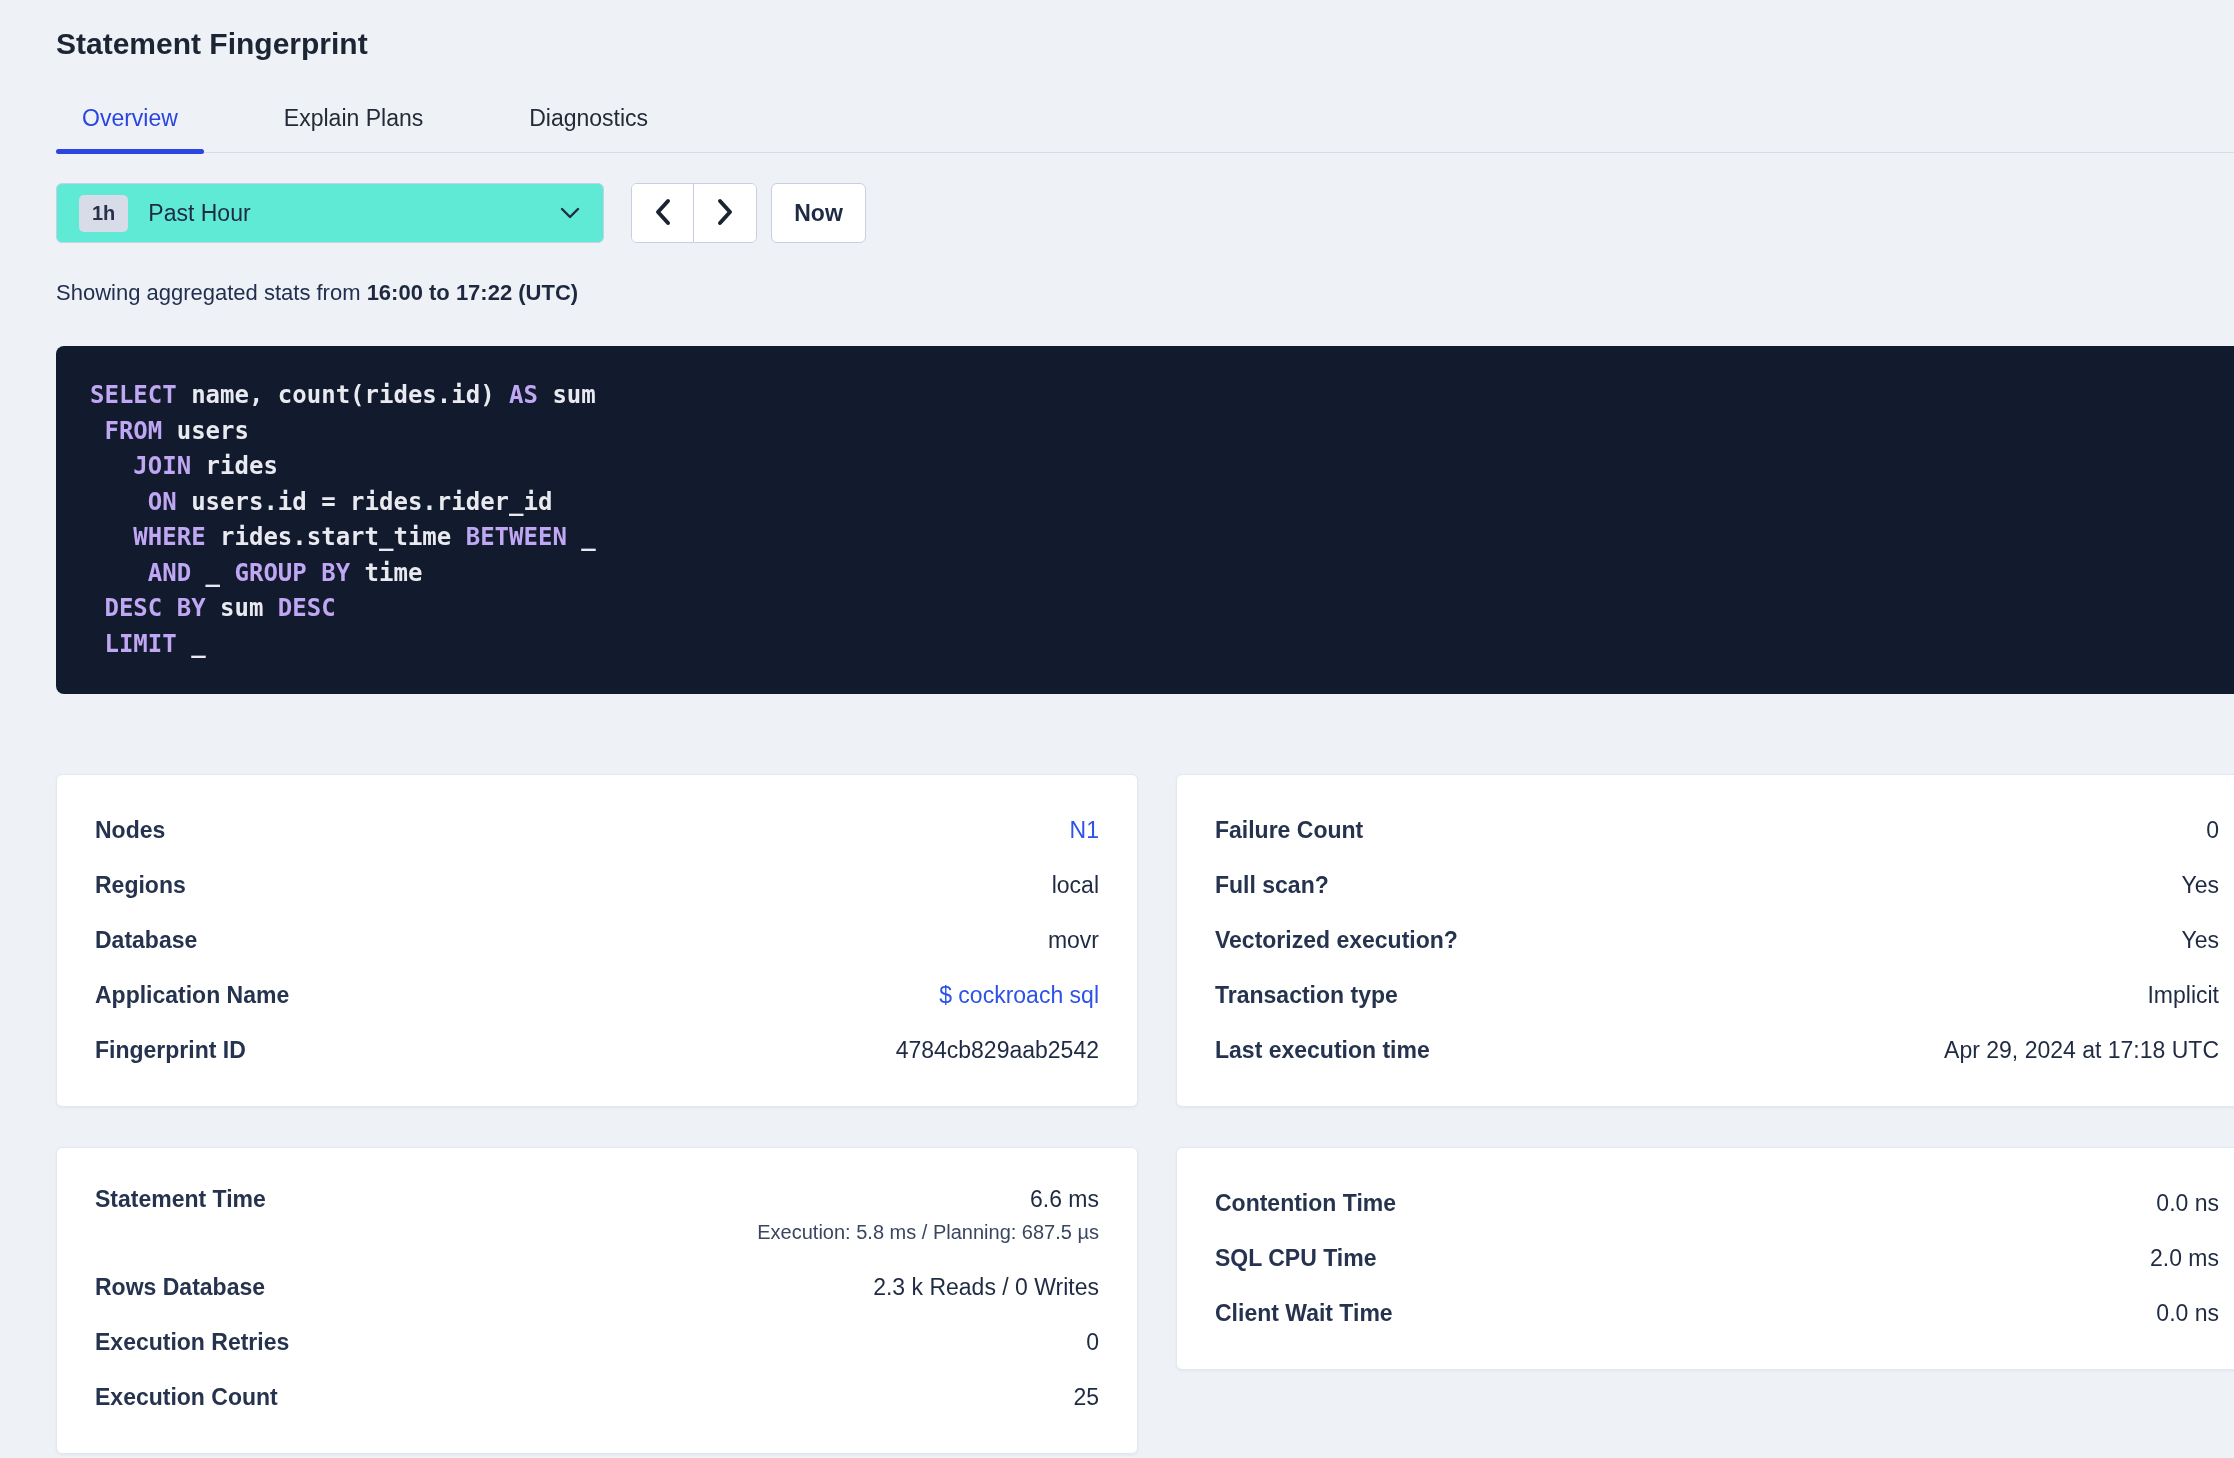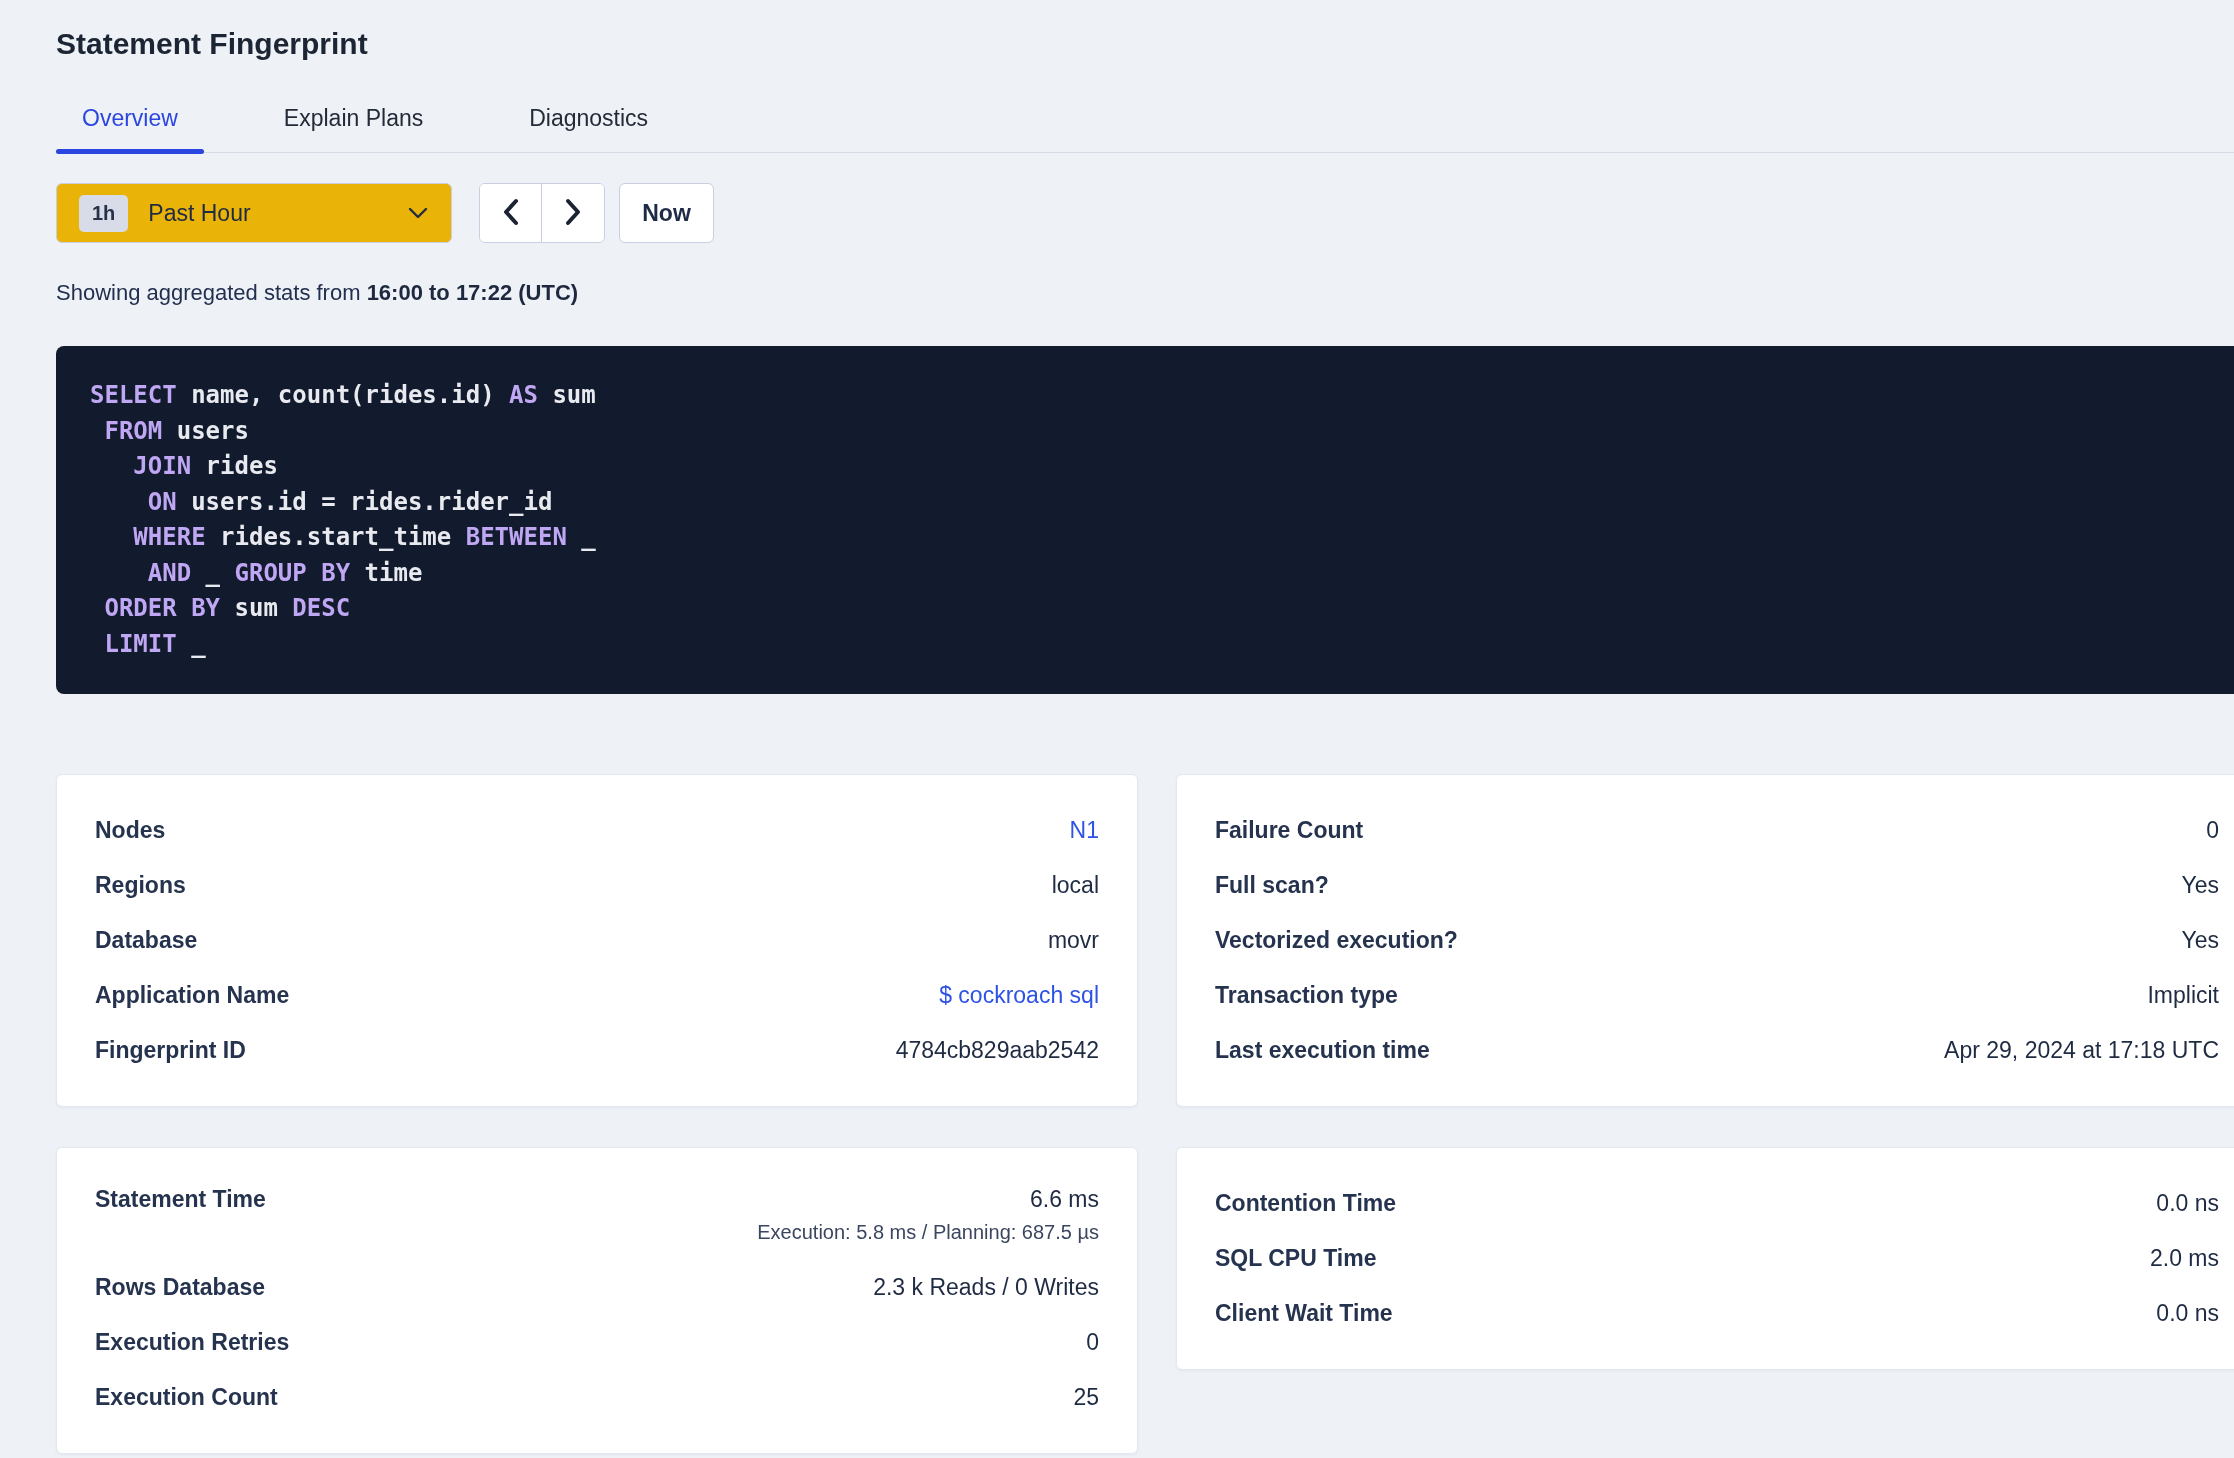--- a/index.html
+++ b/index.html
@@ -36,22 +36,22 @@
   .tab.active::after {
     content: "";
     position: absolute; left: 0; right: 0; bottom: -2px;
     height: 5px; border-radius: 3px;
     background: #2b46e0;
   }
 
   
   .controls { margin-top: 30px; display: flex; align-items: stretch; height: 60px; }
   .time-picker {
-    width: 396px; height: 60px;
-    background: #eab308;
+    width: 548px; height: 60px;
+    background: #5eead4;
     border: 1px solid #c9cee2; border-radius: 6px;
     display: flex; align-items: center;
     padding: 0 22px 0 22px;
     cursor: pointer;
   }
   .interval-badge {
     background: #d8dce9; color: #273149;
     font-size: 20px; font-weight: bold;
     border-radius: 5px;
     padding: 7px 13px;
@@ -180,21 +180,21 @@
 
   <p class="agg-note"><span>Showing aggregated stats from </span><b>16:00 to 17:22 (UTC)</b></p>
 
   <div class="sqlbox">
       <div class="sql-line"><span class="kw">SELECT</span><span class="tx"> name, count(rides.id) </span><span class="kw">AS</span><span class="tx"> sum</span></div>
       <div class="sql-line"><span class="tx"> </span><span class="kw">FROM</span><span class="tx"> users</span></div>
       <div class="sql-line"><span class="tx">   </span><span class="kw">JOIN</span><span class="tx"> rides</span></div>
       <div class="sql-line"><span class="tx">    </span><span class="kw">ON</span><span class="tx"> users.id = rides.rider_id</span></div>
       <div class="sql-line"><span class="tx">   </span><span class="kw">WHERE</span><span class="tx"> rides.start_time </span><span class="kw">BETWEEN</span><span class="tx"> _</span></div>
       <div class="sql-line"><span class="tx">    </span><span class="kw">AND</span><span class="tx"> _ </span><span class="kw">GROUP BY</span><span class="tx"> time</span></div>
-      <div class="sql-line"><span class="tx"> </span><span class="kw">ORDER BY</span><span class="tx"> sum </span><span class="kw">DESC</span></div>
+      <div class="sql-line"><span class="tx"> </span><span class="kw">DESC BY</span><span class="tx"> sum </span><span class="kw">DESC</span></div>
       <div class="sql-line"><span class="tx"> </span><span class="kw">LIMIT</span><span class="tx"> _</span></div>
     </div>
 
   <div class="grid">
     <section class="panel">
       <div>
           <div class="row">
             <span class="lbl">Nodes</span>
             <div class="valwrap">
               <span class="val link">N1</span>

